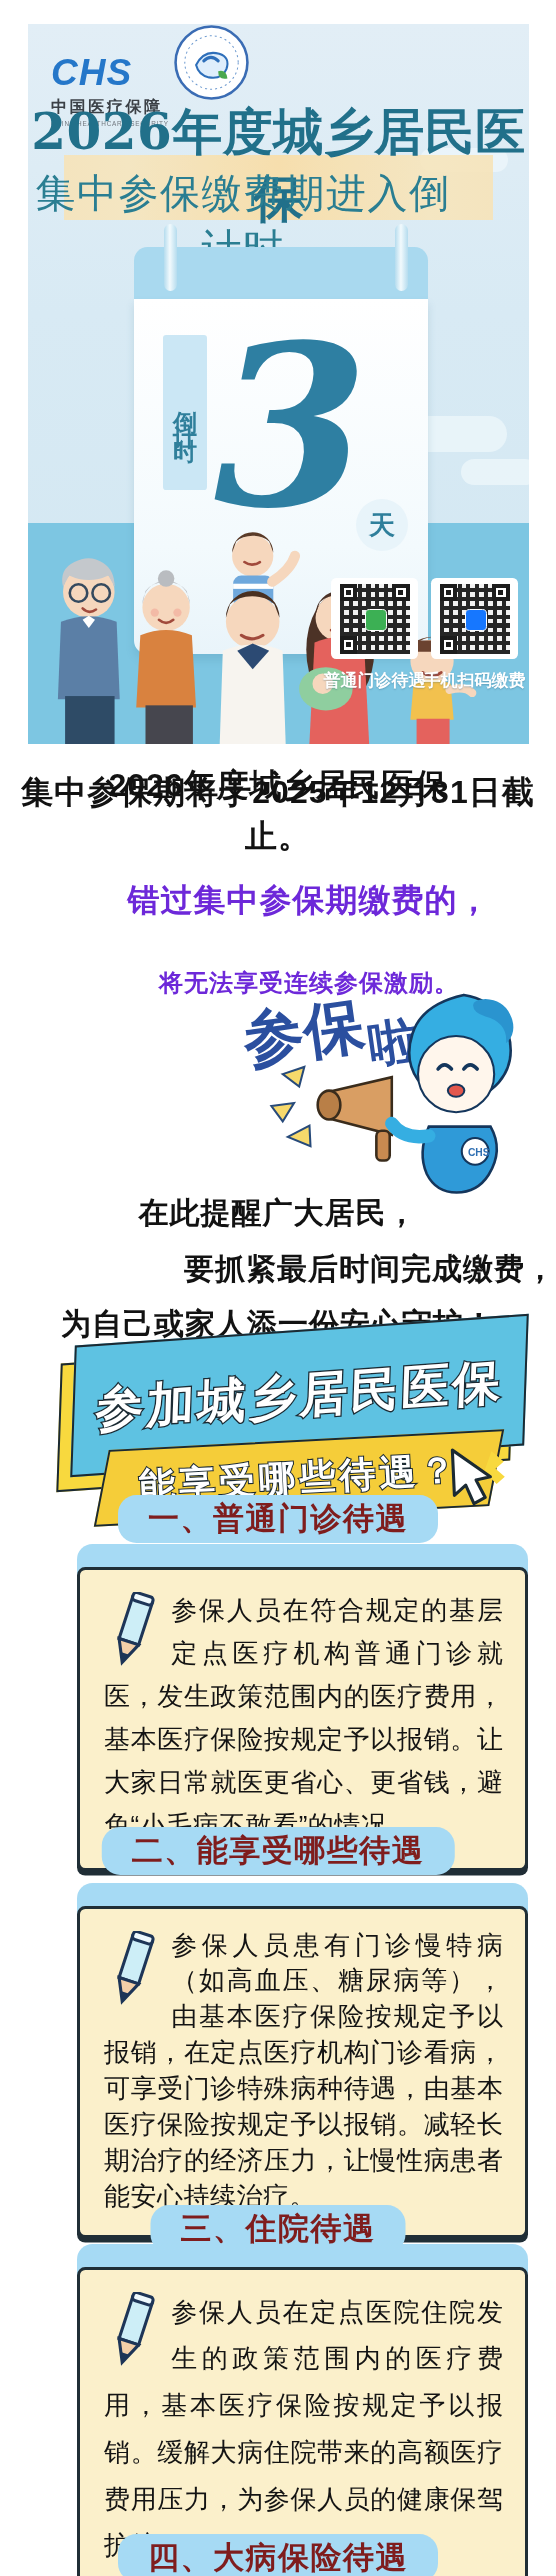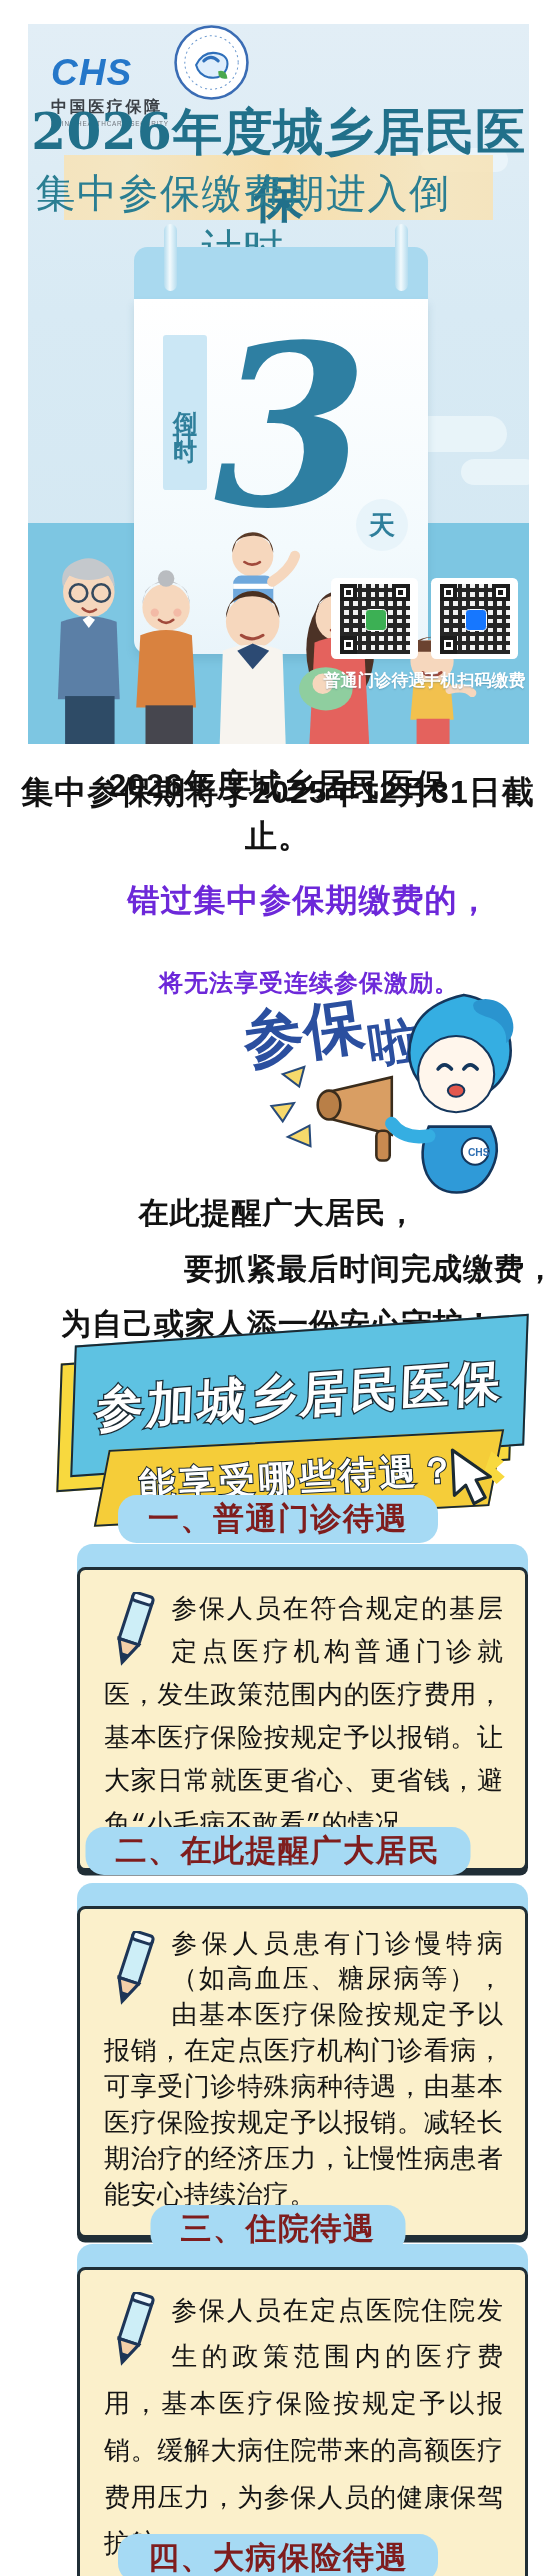--- a/index.html
+++ b/index.html
@@ -75,21 +75,21 @@
         -webkit-text-stroke:2.1px #1b2a33;paint-order:stroke fill;}
   .cursor-wrap{position:absolute;left:442px;top:122px;z-index:5;}
 
   
   .pill{position:absolute;left:50%;transform:translateX(-50%);background:#a6daf4;border-radius:18.5px;
         padding:3px 30px;font-weight:bold;font-size:31px;color:#7f1d1d;letter-spacing:1.5px;white-space:nowrap;}
   .cardwrap{position:absolute;left:77px;width:451px;}
   .card-tab{position:absolute;left:0;top:0;width:100%;height:52px;background:#a6daf4;border-radius:15.5px;}
   .card{position:relative;margin-top:23px;background:#fbf0cb;border:3.1px solid #202e36;border-radius:8.2px;
         box-shadow:0 4.6px 0 #202e36;padding:18.5px 21.6px 20.6px 24px;box-sizing:border-box;
-        font-size:26px;color:#141414;text-align:justify;letter-spacing:0.5px;font-family:Liberation Mono, monospace;}
+        font-size:26px;color:#141414;text-align:justify;letter-spacing:0.5px;}
   .pencil{float:left;margin:3.1px 10.3px 3.1px 0;}
   .card-1 .card{line-height:1.66;min-height:242px;}
   .card-2 .card{line-height:1.38;min-height:222px;}
   .card-3 .card{line-height:1.80;min-height:227px;}
 </style>
 </head>
 <body>
 
 <div class="page">
 
@@ -284,21 +284,21 @@
           <rect x="35" y="12" width="40" height="86" fill="#cdeef7" stroke="#1d3557" stroke-width="6"></rect>
           <rect x="35" y="2" width="40" height="16" rx="6" fill="#eef9fd" stroke="#1d3557" stroke-width="6"></rect>
           <polygon points="35,98 75,98 55,140" fill="#f3cfa8" stroke="#1d3557" stroke-width="6"></polygon>
           <polygon points="48,122 62,122 55,140" fill="#1d3557"></polygon>
         </g>
       </svg>
       <span>参保人员在符合规定的基层定点医疗机构普通门诊就医，发生政策范围内的医疗费用，基本医疗保险按规定予以报销。让大家日常就医更省心、更省钱，避免“小毛病不敢看”的情况。</span>
     </div>
   </div>
 
-  <div class="pill" style="top:1827px;">二、在此提醒广大居民</div>
+  <div class="pill" style="top:1827px;">二、能享受哪些待遇</div>
   <div class="cardwrap card-2" style="top:1883px;">
     <div class="card-tab"></div>
     <div class="card">
       <svg class="pencil" width="57" height="77" viewBox="0 0 110 150">
         <g transform="rotate(18 55 75)">
           <rect x="35" y="12" width="40" height="86" fill="#cdeef7" stroke="#1d3557" stroke-width="6"></rect>
           <rect x="35" y="2" width="40" height="16" rx="6" fill="#eef9fd" stroke="#1d3557" stroke-width="6"></rect>
           <polygon points="35,98 75,98 55,140" fill="#f3cfa8" stroke="#1d3557" stroke-width="6"></polygon>
           <polygon points="48,122 62,122 55,140" fill="#1d3557"></polygon>
         </g>

